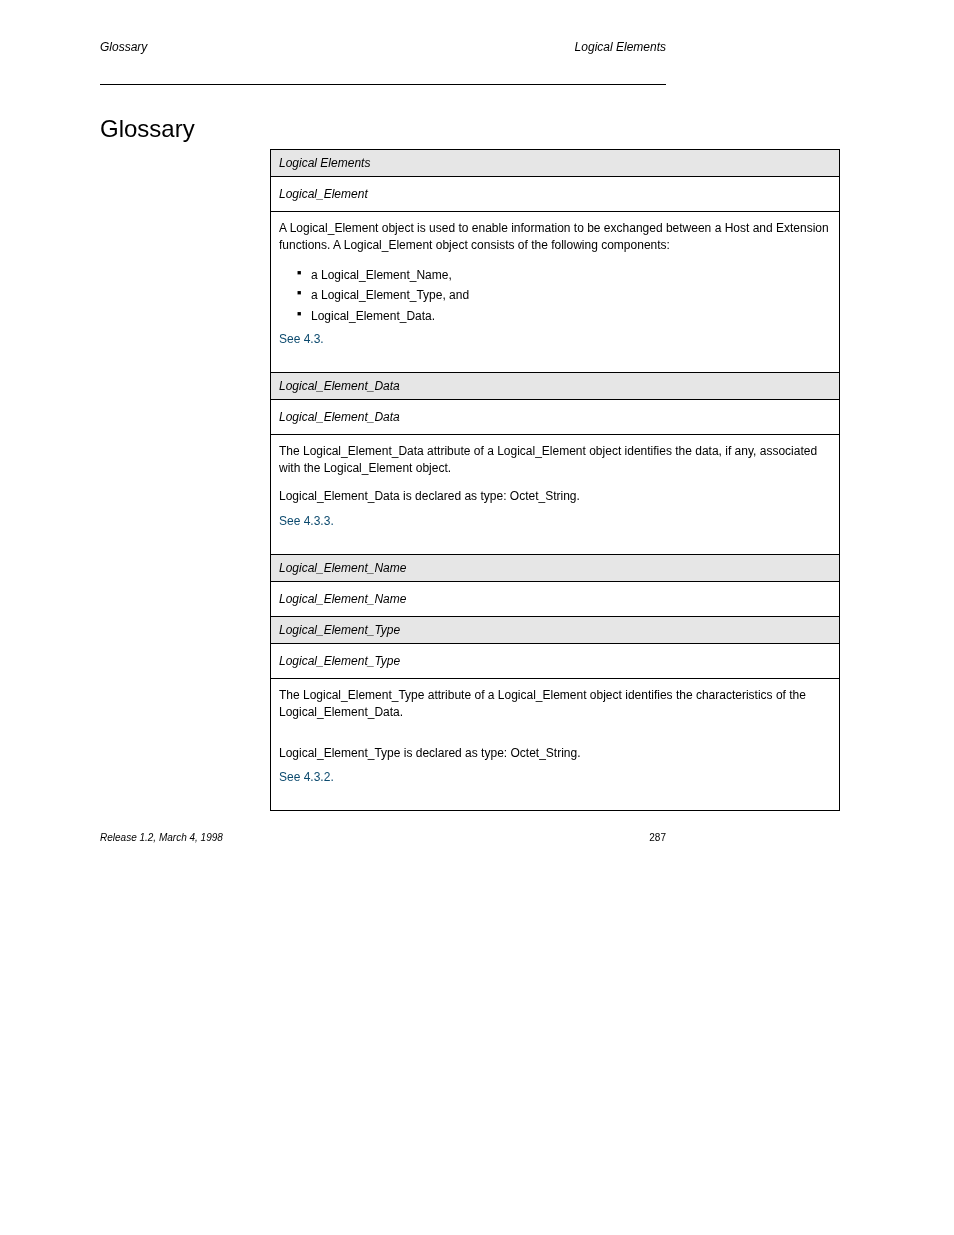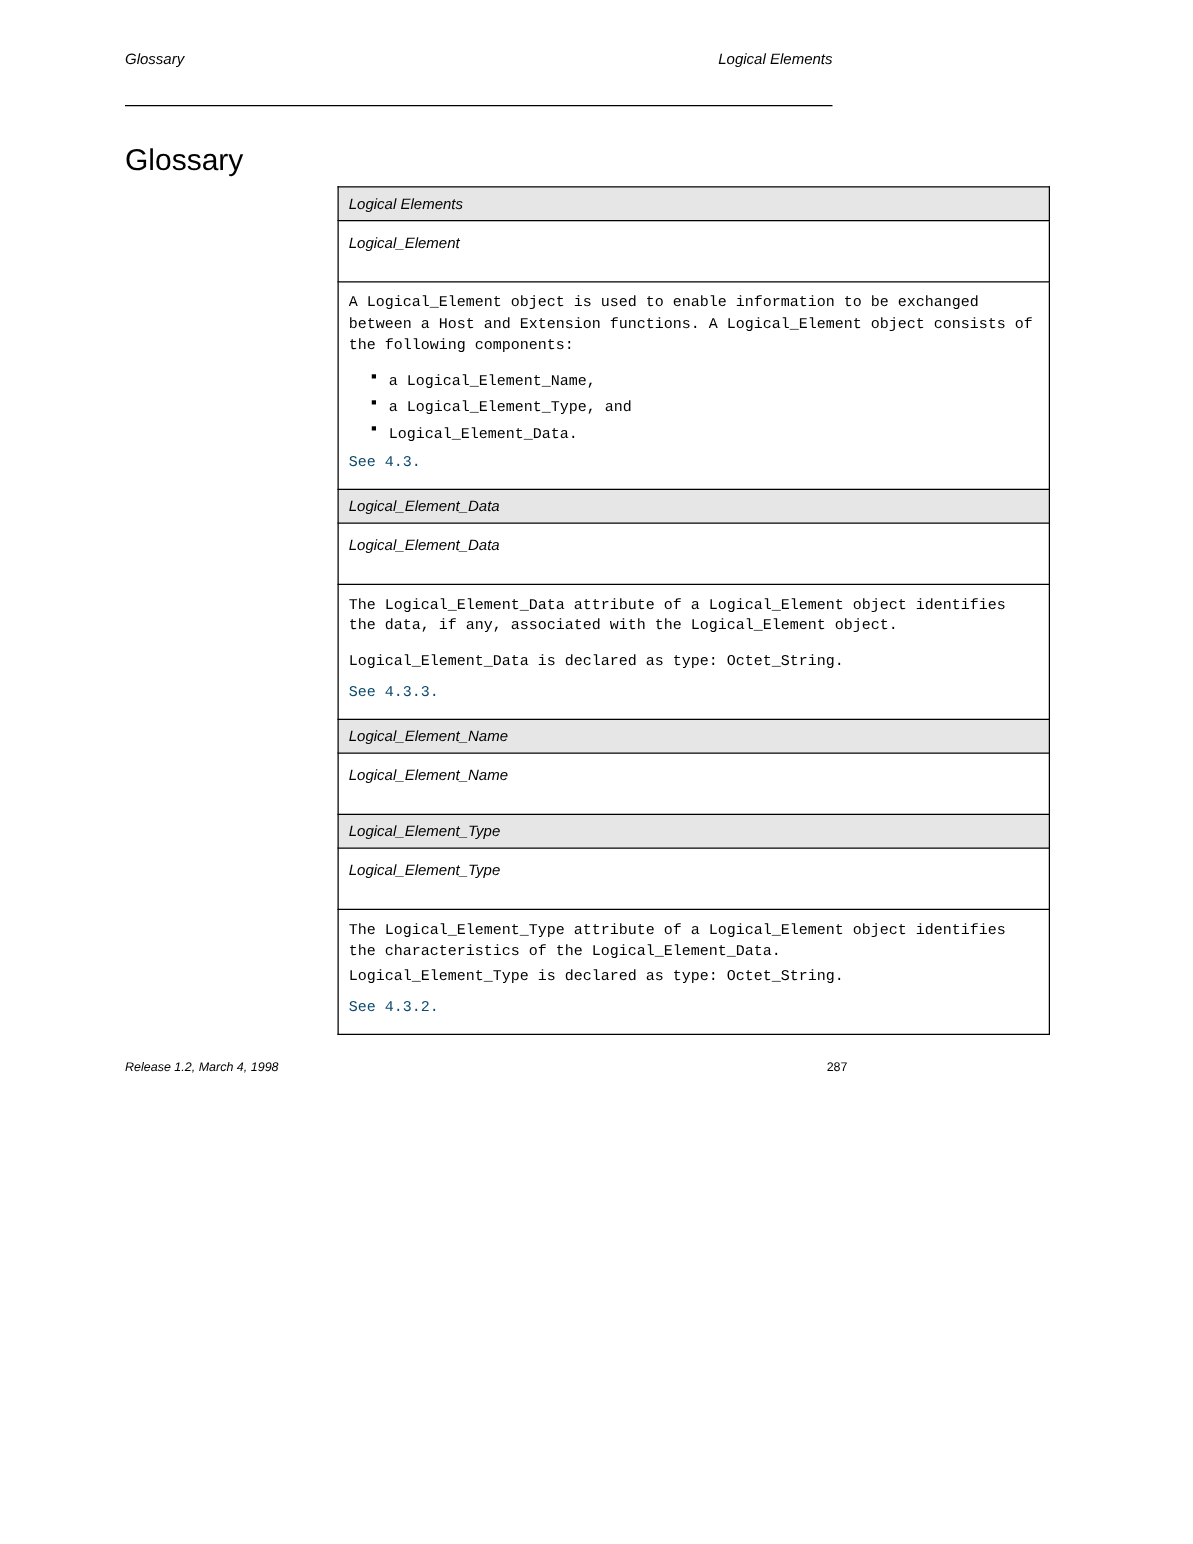--- a/index.html
+++ b/index.html
@@ -54,27 +54,26 @@
   table.terms tr.section-head td {
     background: #e6e6e6;
     font-style: italic;
     font-weight: normal;
     padding-top: 6px;
     padding-bottom: 6px;
   }
   table.terms td.term {
     font-style: italic;
     padding-top: 10px;
-    padding-bottom: 24px;
+    padding-bottom: 10px;
   }
   table.terms td.def {
     padding-top: 8px;
-    padding-bottom: 12px;
+    padding-bottom: 24px;
     line-height: 1.4;
-    font-family: Liberation Mono, monospace;
   }
   ul.def-list {
     margin: 13px 0 0 18px;
     padding: 0;
     list-style: none;
   }
   ul.def-list li {
     position: relative;
     padding-left: 14px;
     margin: 4px 0;
@@ -84,21 +83,21 @@
     position: absolute;
     left: 0;
     top: 2px;
     font-size: 7px;
     line-height: 1;
   }
   .link { text-decoration: none; color: #0c4a6e; }
   .footer {
     position: absolute;
     bottom: 28px;
-    left: 100px; right: 88px;
+    left: 100px; right: 100px;
     display: flex;
     justify-content: space-between;
     font-size: 10px;
   }
   .footer .left { font-style: italic; }
 </style>
 </head>
 <body>
 
 <div class="page">
@@ -159,21 +158,21 @@
 
       <tr class="section-head">
         <td>Logical_Element_Type</td>
       </tr>
       <tr>
         <td class="term">Logical_Element_Type</td>
       </tr>
       <tr>
         <td class="def">
           <div>The Logical_Element_Type attribute of a Logical_Element object identifies the characteristics of the Logical_Element_Data.</div>
-          <div style="margin-top:4px">Logical_Element_Type is declared as type: Octet_String.</div>
+          <div style="margin-top:24px">Logical_Element_Type is declared as type: Octet_String.</div>
           <div style="margin-top:8px">
             <a class="link">See 4.3.2.</a>
           </div>
         </td>
       </tr>
     </tbody>
       </table>
   </div>
 
   <div class="footer">

